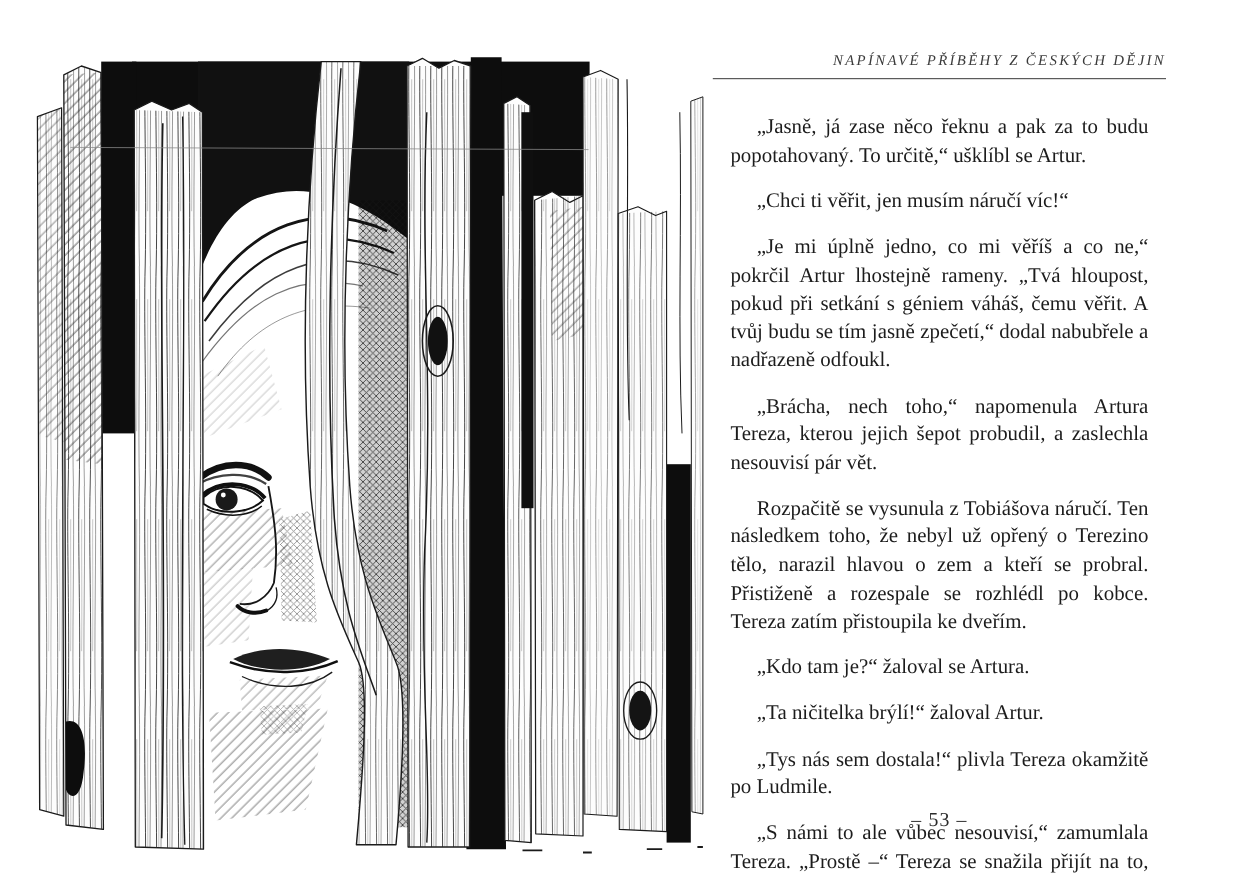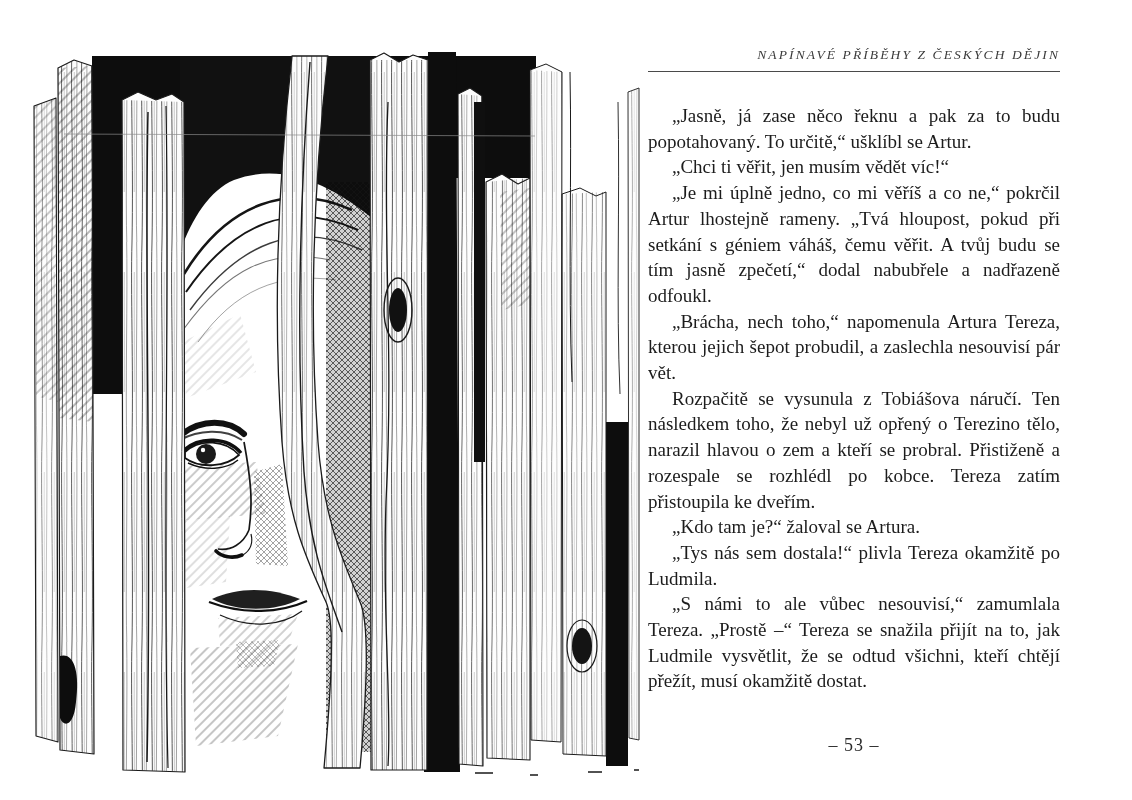--- a/index.html
+++ b/index.html
@@ -15,21 +15,21 @@
   .running-head{
     font-size:13.5px;letter-spacing:2.1px;color:#3b3b3b;
     text-align:right;white-space:nowrap;line-height:18px;font-style:italic;
   }
   .head-rule{border:0;border-top:1.6px solid #4a4a4a;margin:7px 0 0 0;height:0;}
   .body-text{
     margin-top:31px;
     font-size:19px;line-height:25.7px;color:#1c1c1c;
     text-align:justify;
   }
-  .body-text p{margin:0;text-indent:24px;}
+  .body-text p{margin:16px;text-indent:24px;}
   .page-number{
     position:absolute;left:648px;top:735px;width:412px;
     text-align:center;font-size:18px;color:#2a2a2a;letter-spacing:1px;
   }
 </style>
 </head>
 <body>
 
 <div class="spread">
 
@@ -172,26 +172,27 @@
         <path d="M445,731 h18 M500,733 h8 M558,730 h14 M604,728 h5" stroke="#1a1a1a" stroke-width="1.6" fill="none"></path>
       </g>
     </svg>
   </div>
 
   <div class="page-right">
     <div class="running-head">NAPÍNAVÉ PŘÍBĚHY Z ČESKÝCH DĚJIN</div>
     <div class="head-rule"></div>
     <div class="body-text">
       <p>„Jasně, já zase něco řeknu a pak za to budu popotahovaný. To určitě,“ ušklíbl se Artur.</p>
-      <p>„Chci ti věřit, jen musím vědět víc!“</p>
+      <p>„Chci ti věřit, jen musím náručí víc!“</p>
       <p>„Je mi úplně jedno, co mi věříš a co ne,“ pokrčil Artur lhostejně rameny. „Tvá hloupost, pokud při setkání s géniem váháš, čemu věřit. A tvůj budu se tím jasně zpečetí,“ dodal nabubřele a nadřazeně odfoukl.</p>
       <p>„Brácha, nech toho,“ napomenula Artura Tereza, kterou jejich šepot probudil, a zaslechla nesouvisí pár vět.</p>
       <p>Rozpačitě se vysunula z Tobiášova náručí. Ten následkem toho, že nebyl už opřený o Terezino tělo, narazil hlavou o zem a kteří se probral. Přistiženě a rozespale se rozhlédl po kobce. Tereza zatím přistoupila ke dveřím.</p>
       <p>„Kdo tam je?“ žaloval se Artura.</p>
-      <p>„Tys nás sem dostala!“ plivla Tereza okamžitě po Ludmila.</p>
+      <p>„Ta ničitelka brýlí!“ žaloval Artur.</p>
+      <p>„Tys nás sem dostala!“ plivla Tereza okamžitě po Ludmile.</p>
       <p>„S námi to ale vůbec nesouvisí,“ zamumlala Tereza. „Prostě –“ Tereza se snažila přijít na to, jak Ludmile vysvětlit, že se odtud všichni, kteří chtějí přežít, musí okamžitě dostat.</p>
 
     </div>
   </div>
 
   <div class="page-number">– 53 –</div>
 
 </div>
 
 </body></html>

